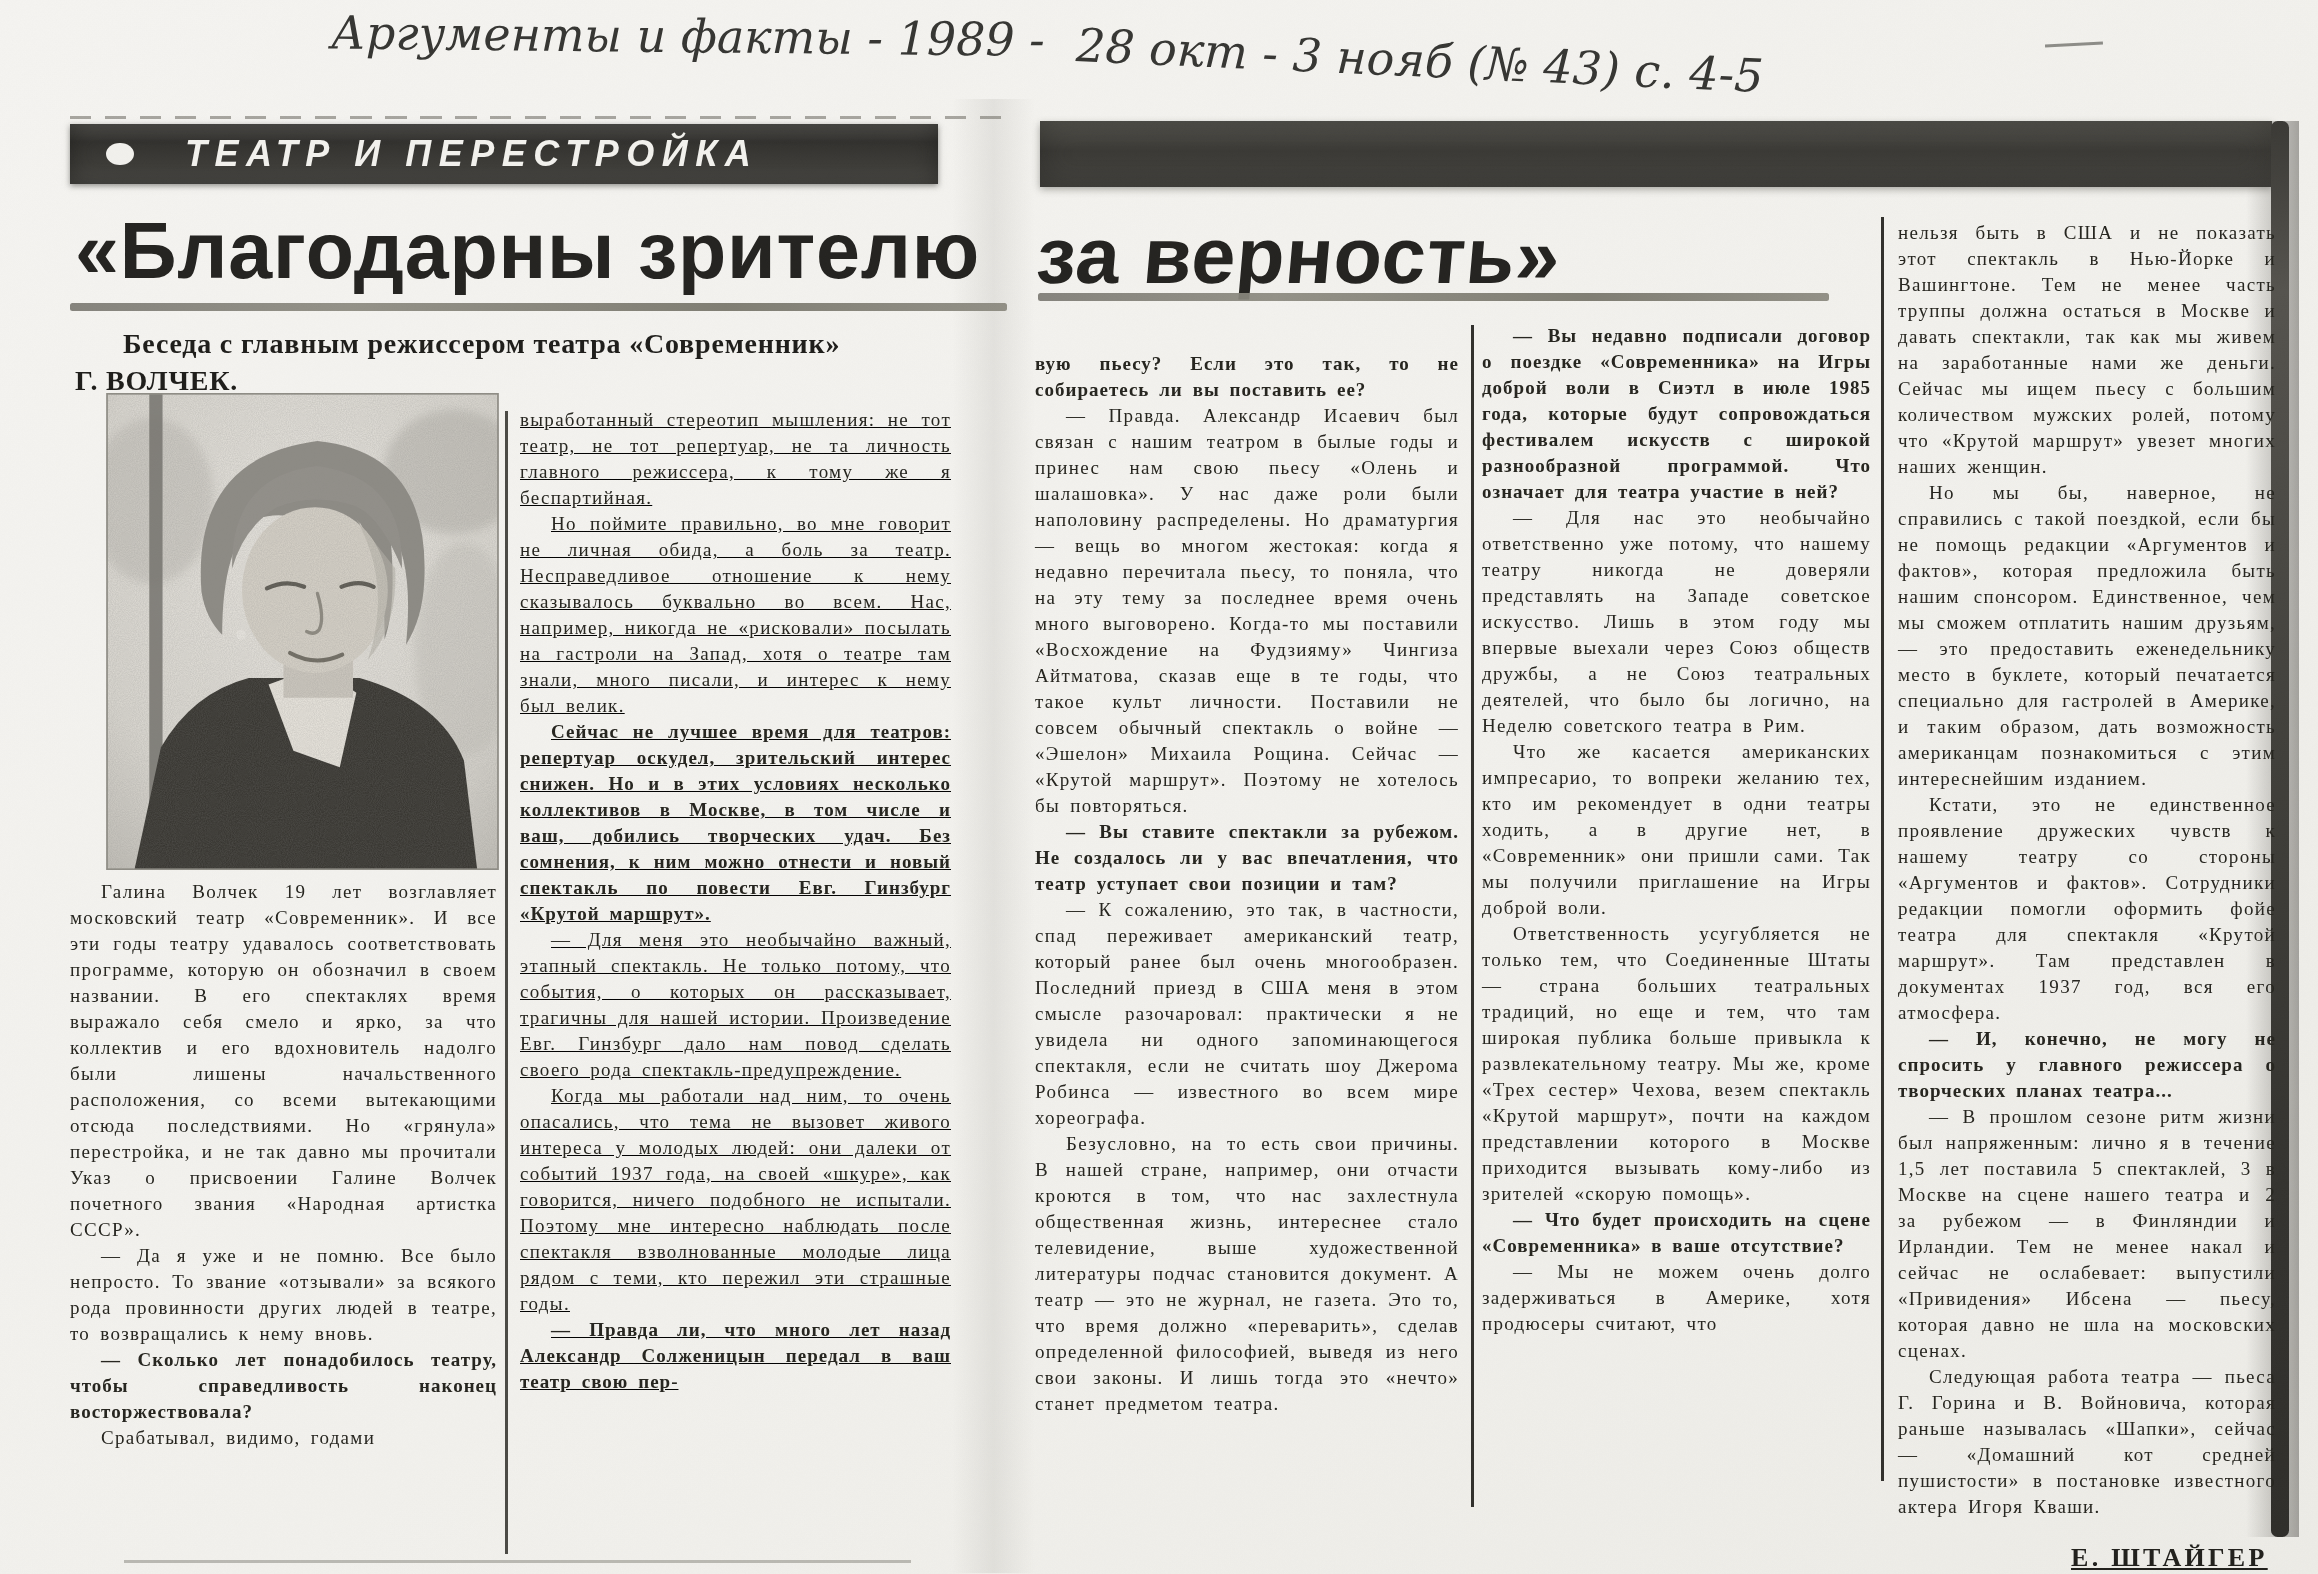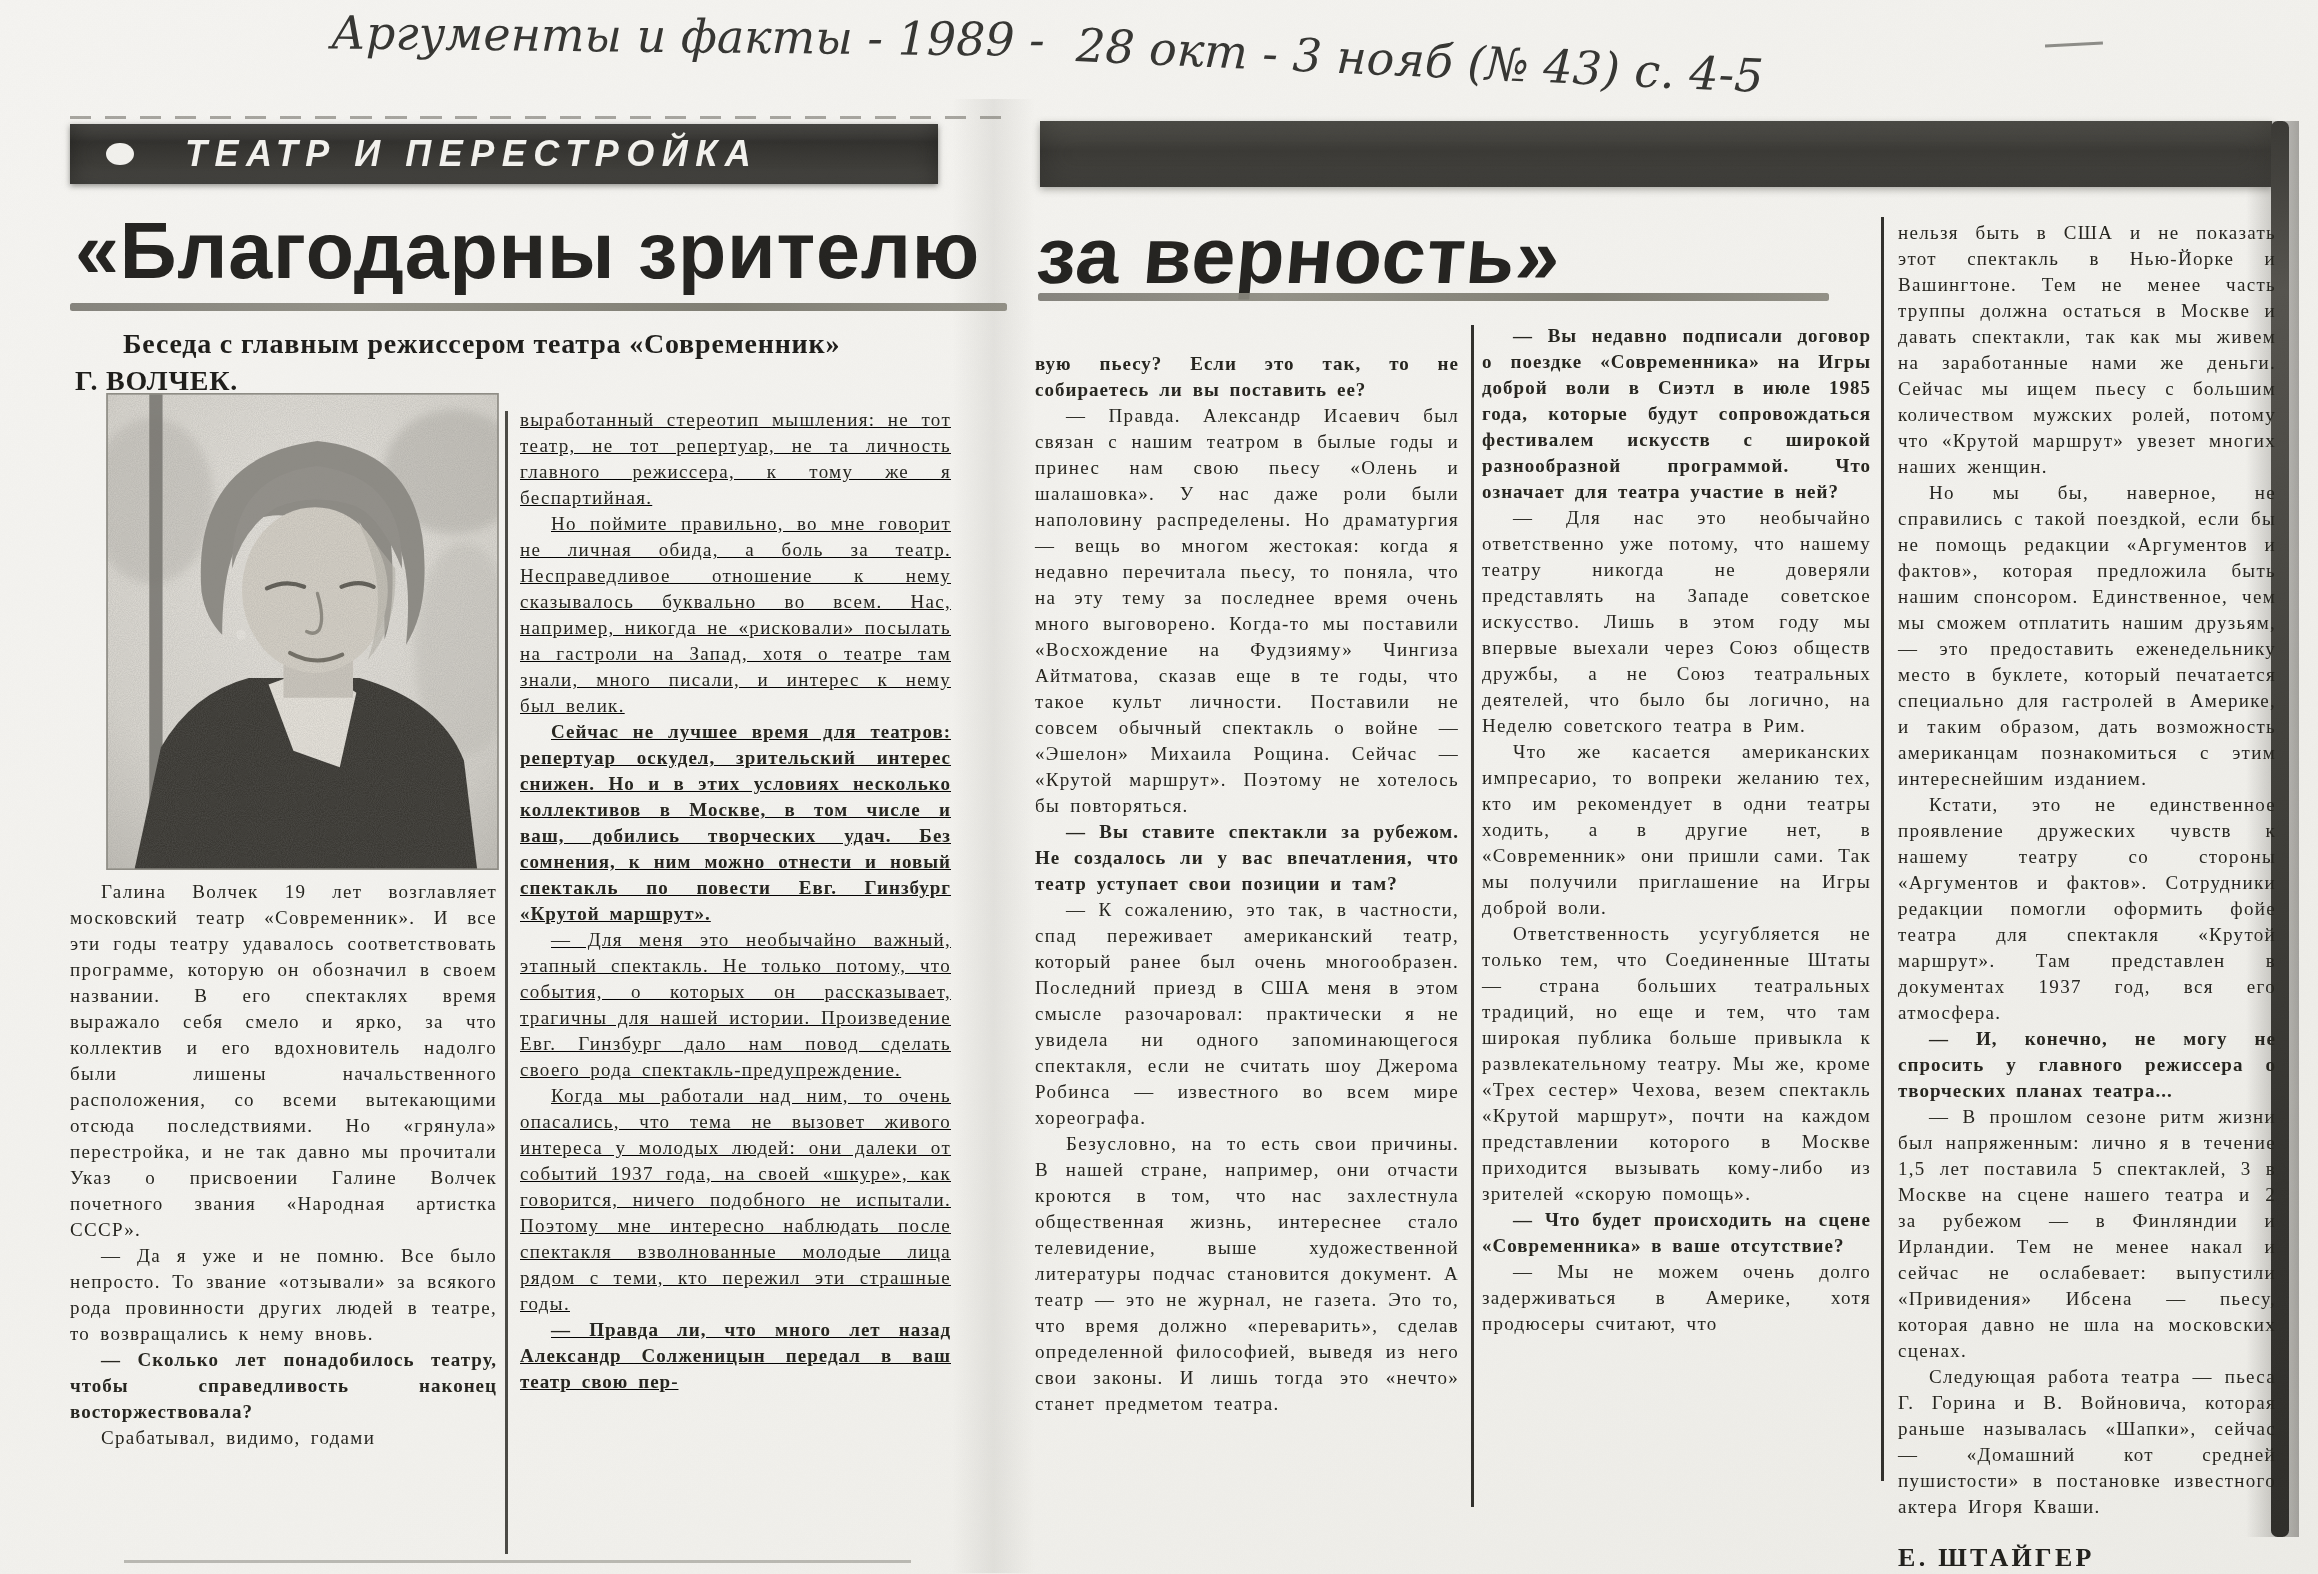--- a/index.html
+++ b/index.html
@@ -91,22 +91,22 @@
   #col-4 { left:1482px; top:323px;  width:389px; }
   #col-5 { left:1898px; top:220px;  width:378px; }
 
   .para {
     margin:0; font-size:19px; line-height:26px; letter-spacing:1.3px; word-spacing:4.1px;
     text-align:justify; color:#26251f; text-indent:31px;
   }
   .para.noindent { text-indent:0; }
   .para.bold { font-weight:700; letter-spacing:1px; }
 
-  .byline { margin-top:23px; text-align:left; font-weight:700; font-size:26px;
-    letter-spacing:3.3px; color:#21201c; padding-right:8.3px; }
+  .byline { margin-top:23px; text-align:right; font-weight:700; font-size:26px;
+    letter-spacing:3.3px; color:#21201c; padding-right:8.3px;text-decoration:underline; }
 
   .grain { position:absolute; left:0; top:0; width:2319px; height:1574px; pointer-events:none; opacity:.5; }
 </style>
 </head>
 <body>
 
 <div class="page">
 
   <div class="handwriting">
     <span>Аргументы и факты - 1989 -</span>

